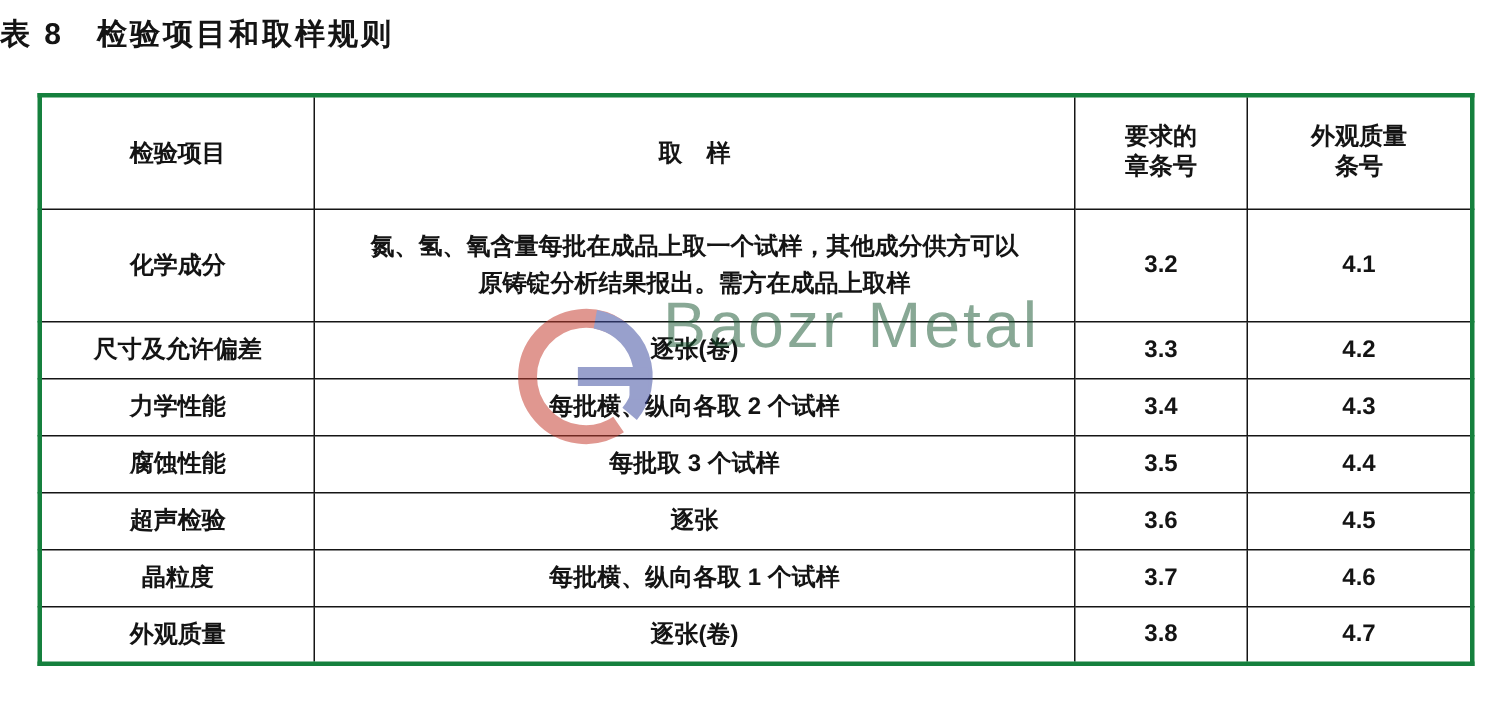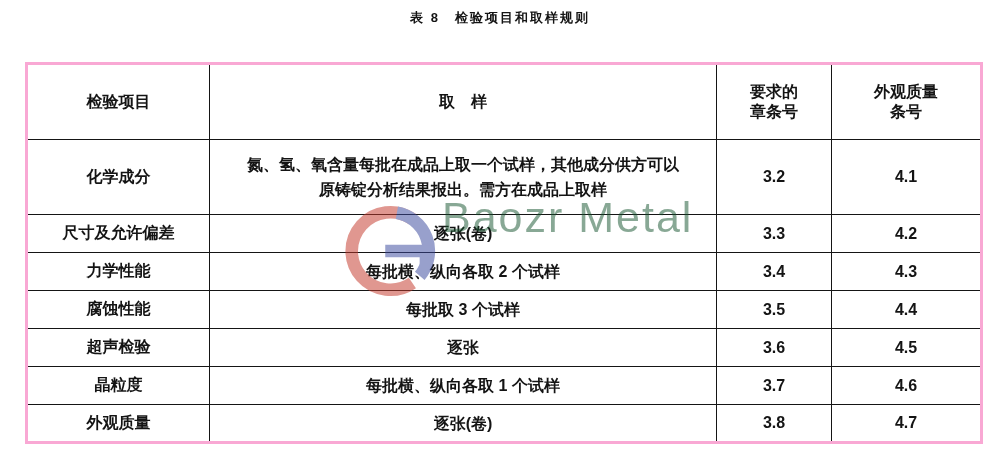--- a/index.html
+++ b/index.html
@@ -1,27 +1,27 @@
 <!DOCTYPE html>
 <html><head>
 <meta charset="utf-8">
 <style>
   * { margin:0; padding:0; box-sizing:border-box; }
   html,body { width:1000px; height:474px; background:#ffffff; overflow:hidden;
               font-family:"Liberation Sans","DejaVu Sans",sans-serif; color:#141414; }
   .page { position:relative; width:1000px; height:474px; background:#fff; }
 
-  .doc-title { position:absolute; top:9px; left:0; width:100%; text-align:center;
-               font-size:13px; font-weight:bold; letter-spacing:2px; }
+  .doc-title { position:absolute; top:9px; left:0; width:100%; text-align:left;
+               font-size:20px; font-weight:bold; letter-spacing:2px; }
 
   table.spec { position:absolute; left:25px; top:62px; width:955px; height:378px;
                border-collapse:collapse; table-layout:fixed; }
   table.spec th, table.spec td { border:1.5px solid #151515; text-align:center;
                vertical-align:middle; font-weight:bold; font-size:16px; padding:0 4px; }
-  table.spec { border:3px solid #f9a8d4; }
+  table.spec { border:3px solid #15803d; }
   tr.hdr    { height:76px; }
   tr.row-tall { height:75px; }
   tr.row    { height:38px; }
   .twoline span { display:block; line-height:20px; }
   .sampling-lines span { display:block; line-height:25px; }
   .sampling-lines span:empty { display:none; }
 
   .watermark { position:absolute; left:330px; top:196px; display:flex;
                align-items:flex-start; pointer-events:none; z-index:5; }
   .wm-logo { width:126px; height:110px; opacity:0.52; flex:0 0 auto; }

